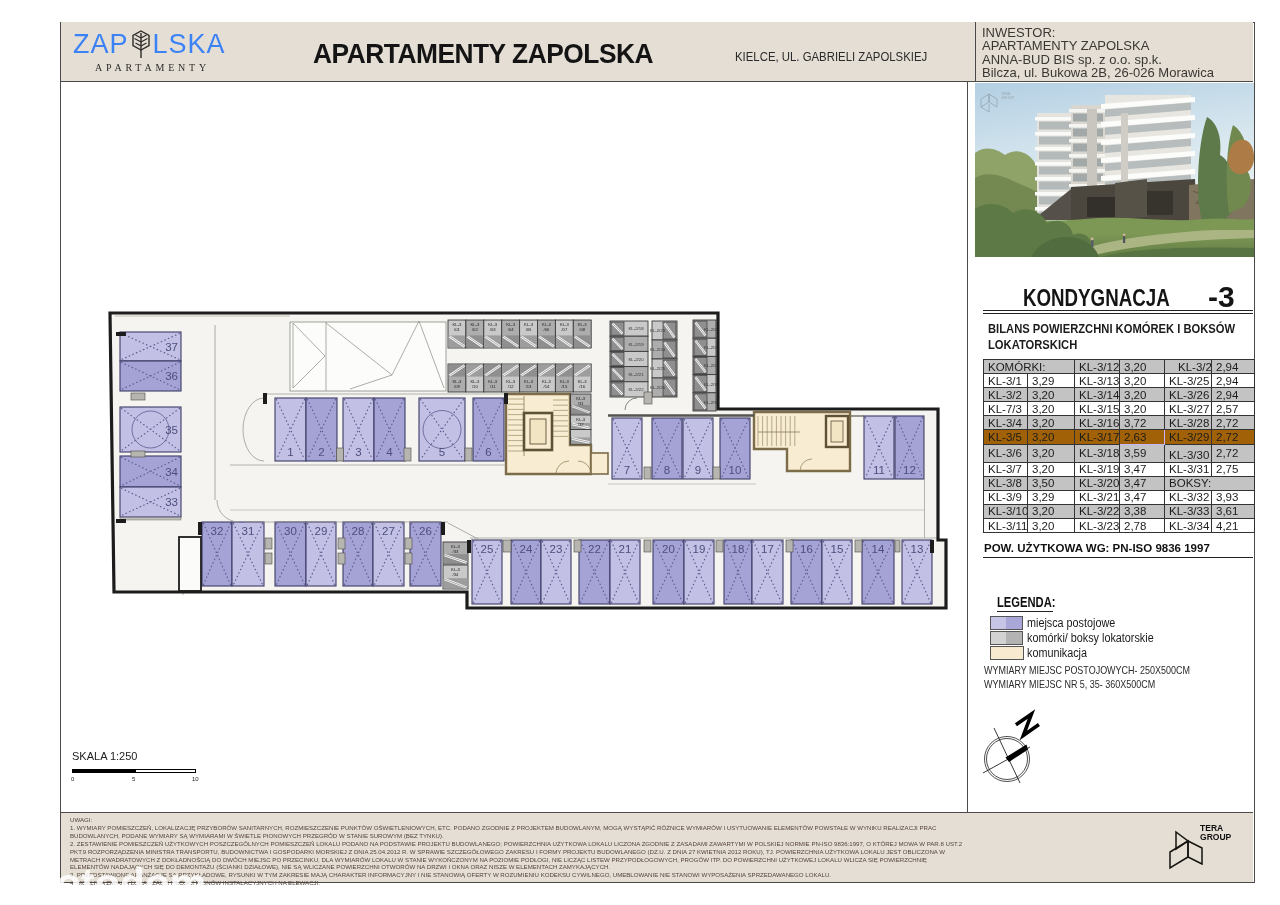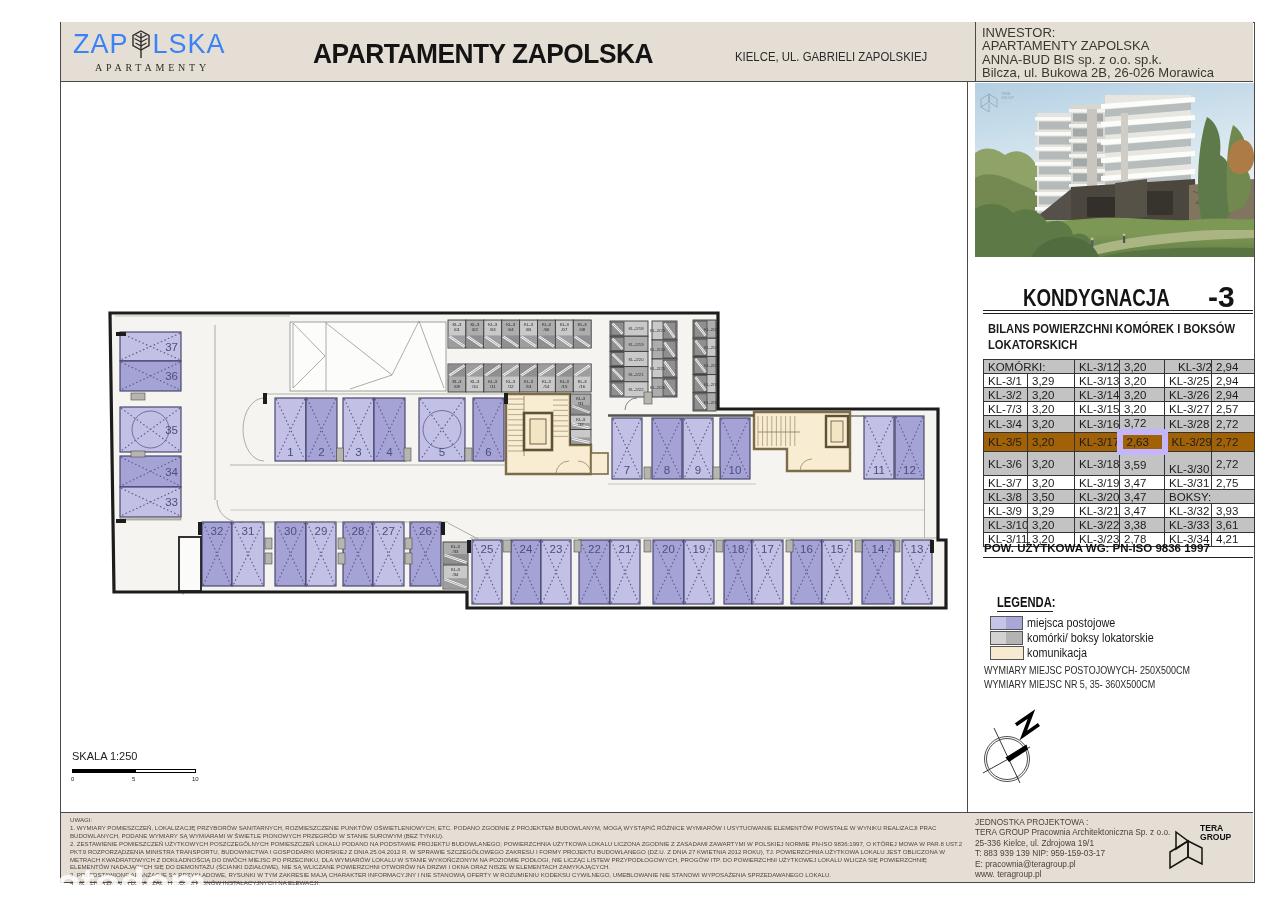--- a/index.html
+++ b/index.html
@@ -207,30 +207,30 @@
             <td style="border:1px solid #333;padding:0 0 0 4px;height:13.1px;overflow:hidden;white-space:nowrap;">3,20</td>
 <td style="border:1px solid #333;padding:0 0 0 4px;height:13.1px;overflow:hidden;white-space:nowrap;">KL-3/16</td>
             <td style="border:1px solid #333;padding:0 0 0 4px;height:13.1px;overflow:hidden;white-space:nowrap;">3,72</td>
 <td style="border:1px solid #333;padding:0 0 0 4px;height:13.1px;overflow:hidden;white-space:nowrap;">KL-3/28</td>
             <td style="border:1px solid #333;padding:0 0 0 4px;height:13.1px;overflow:hidden;white-space:nowrap;">2,72</td>
 </tr>
 <tr style="background:#a16207;">
 <td style="border:1px solid #333;padding:0 0 0 4px;height:13.1px;overflow:hidden;white-space:nowrap;">KL-3/5</td>
             <td style="border:1px solid #333;padding:0 0 0 4px;height:13.1px;overflow:hidden;white-space:nowrap;">3,20</td>
 <td style="border:1px solid #333;padding:0 0 0 4px;height:13.1px;overflow:hidden;white-space:nowrap;">KL-3/17</td>
-            <td style="border:6px solid #c4b5fd;padding:0 0 0 4px;height:13.1px;overflow:hidden;white-space:nowrap;">2,63</td>
+            <td style="border:1px solid #c4b5fd;padding:0 0 0 4px;height:13.1px;overflow:hidden;white-space:nowrap;">2,63</td>
 <td style="border:1px solid #333;padding:0 0 0 4px;height:13.1px;overflow:hidden;white-space:nowrap;">KL-3/29</td>
             <td style="border:1px solid #333;padding:0 0 0 4px;height:13.1px;overflow:hidden;white-space:nowrap;">2,72</td>
 </tr>
 <tr style="background:#c3c3c3;">
 <td style="border:1px solid #333;padding:0 0 0 4px;height:13.1px;overflow:hidden;white-space:nowrap;">KL-3/6</td>
             <td style="border:1px solid #333;padding:0 0 0 4px;height:13.1px;overflow:hidden;white-space:nowrap;">3,20</td>
 <td style="border:1px solid #333;padding:0 8px 0 4px;height:13.1px;overflow:hidden;white-space:nowrap;">KL-3/18</td>
             <td style="border:1px solid #333;padding:0 0 0 4px;height:13.1px;overflow:hidden;white-space:nowrap;">3,59</td>
-<td style="border:1px solid #333;padding:10px 0 0 4px;height:13.1px;overflow:hidden;white-space:nowrap;">KL-3/30</td>
+<td style="border:1px solid #333;padding:4px 0 0 4px;height:13.1px;overflow:hidden;white-space:nowrap;">KL-3/30</td>
             <td style="border:1px solid #333;padding:0 0 0 4px;height:13.1px;overflow:hidden;white-space:nowrap;">2,72</td>
 </tr>
 <tr style="background:#ffffff;">
 <td style="border:1px solid #333;padding:0 0 0 4px;height:13.1px;overflow:hidden;white-space:nowrap;">KL-3/7</td>
             <td style="border:1px solid #333;padding:0 0 0 4px;height:13.1px;overflow:hidden;white-space:nowrap;">3,20</td>
 <td style="border:1px solid #333;padding:0 0 0 4px;height:13.1px;overflow:hidden;white-space:nowrap;">KL-3/19</td>
             <td style="border:1px solid #333;padding:0 0 0 4px;height:13.1px;overflow:hidden;white-space:nowrap;">3,47</td>
 <td style="border:1px solid #333;padding:0 0 0 4px;height:13.1px;overflow:hidden;white-space:nowrap;">KL-3/31</td>
             <td style="border:1px solid #333;padding:0 0 0 4px;height:13.1px;overflow:hidden;white-space:nowrap;">2,75</td>
 </tr>
@@ -304,28 +304,20 @@
   <div class="abs" style="left:61px;top:812px;width:1192px;height:69px;background:#e4ded5;border-top:1px solid #4a4a48;"></div>
 
   <div class="abs" style="left:70px;top:816px;width:893px;color:#55463e;font-size:6.1px;line-height:7.9px;">
     UWAGI:<br>
     1. WYMIARY POMIESZCZEŃ, LOKALIZACJĘ PRZYBORÓW SANITARNYCH, ROZMIESZCZENIE PUNKTÓW OŚWIETLENIOWYCH, ETC. PODANO ZGODNIE Z PROJEKTEM BUDOWLANYM, MOGĄ WYSTĄPIĆ RÓŻNICE WYMIARÓW I USYTUOWANIE ELEMENTÓW POWSTAŁE W WYNIKU REALIZACJI PRAC BUDOWLANYCH, PODANE WYMIARY SĄ WYMIARAMI W ŚWIETLE PIONOWYCH PRZEGRÓD W STANIE  SUROWYM (BEZ TYNKU).<br>
     2. ZESTAWIENIE POMIESZCZEŃ UŻYTKOWYCH POSZCZEGÓLNYCH POMIESZCZEŃ LOKALU PODANO NA PODSTAWIE PROJEKTU BUDOWLANEGO; POWIERZCHNIA UŻYTKOWA LOKALU LICZONA ZGODNIE Z ZASADAMI ZAWARTYMI W POLSKIEJ NORMIE PN-ISO 9836:1997, O KTÓREJ MOWA W PAR.8 UST.2 PKT.9 ROZPORZĄDZENIA MINISTRA TRANSPORTU, BUDOWNICTWA I GOSPODARKI MORSKIEJ Z DNIA 25.04.2012 R. W SPRAWIE SZCZEGÓŁOWEGO ZAKRESU I FORMY PROJEKTU BUDOWLANEGO (DZ.U. Z DNIA 27 KWIETNIA 2012 ROKU), TJ. POWIERZCHNIA UŻYTKOWA LOKALU JEST OBLICZONA W METRACH KWADRATOWYCH Z DOKŁADNOŚCIĄ DO DWÓCH MIEJSC PO PRZECINKU, DLA WYMIARÓW LOKALU W STANIE WYKOŃCZONYM NA POZIOMIE PODŁOGI, NIE LICZĄC LISTEW PRZYPODŁOGOWYCH, PROGÓW ITP. DO POWIERZCHNI UŻYTKOWEJ  LOKALU WLICZA SIĘ POWIERZCHNIĘ ELEMENTÓW NADAJĄCYCH SIĘ DO DEMONTAŻU (ŚCIANKI DZIAŁOWE), NIE SĄ WLICZANE POWIERZCHNI   OTWORÓW NA DRZWI I OKNA ORAZ NISZE W ELEMENTACH ZAMYKAJĄCYCH.<br>
     3. PRZEDSTAWIONE ARANŻACJE SĄ PRZYKŁADOWE, RYSUNKI W TYM ZAKRESIE MAJĄ CHARAKTER INFORMACYJNY I NIE STANOWIĄ OFERTY W ROZUMIENIU KODEKSU CYWILNEGO, UMEBLOWANIE NIE STANOWI WYPOSAŻENIA SPRZEDAWANEGO LOKALU.<br>
     4. MOŻLIWA ZMIANA LOKALIZACJI I ILOŚCI PIONÓW INSTALACYJNYCH NA ELEWACJI.
   </div>
 
-  <div class="abs" style="left:975px;top:817px;color:#4a443c;font-size:8.3px;line-height:10.4px;">
-    JEDNOSTKA PROJEKTOWA :<br>
-    TERA GROUP Pracownia Architektoniczna Sp. z o.o.<br>
-    25-336 Kielce, ul. Zdrojowa 19/1<br>
-    T: 883 939 139 NIP: 959-159-03-17<br>
-    E: pracownia@teragroup.pl<br>
-    www. teragroup.pl
-  </div>
 
   <div class="abs" style="left:1155px;top:820px;width:95px;height:58px;">
     <svg width="95" height="58" viewBox="0 0 95 58">
       <text x="50" y="11" font-size="9.5" font-weight="bold" fill="#111" font-family="Liberation Sans" transform="scale(0.9,1)" style="transform-origin:0 0;">TERA</text>
       <text x="50" y="20" font-size="9.5" font-weight="bold" fill="#111" font-family="Liberation Sans" transform="scale(0.9,1)" style="transform-origin:0 0;">GROUP</text>
       <g stroke="#151310" stroke-width="1.5" fill="none" stroke-linejoin="miter">
         <path d="M21,12 L33,21 L21,29 Z"></path>
         <path d="M33,21 L47,28 L47,44 L33,37 Z"></path>
         <path d="M33,21 L15,32 L15,48 L33,37 Z"></path>
       </g>

